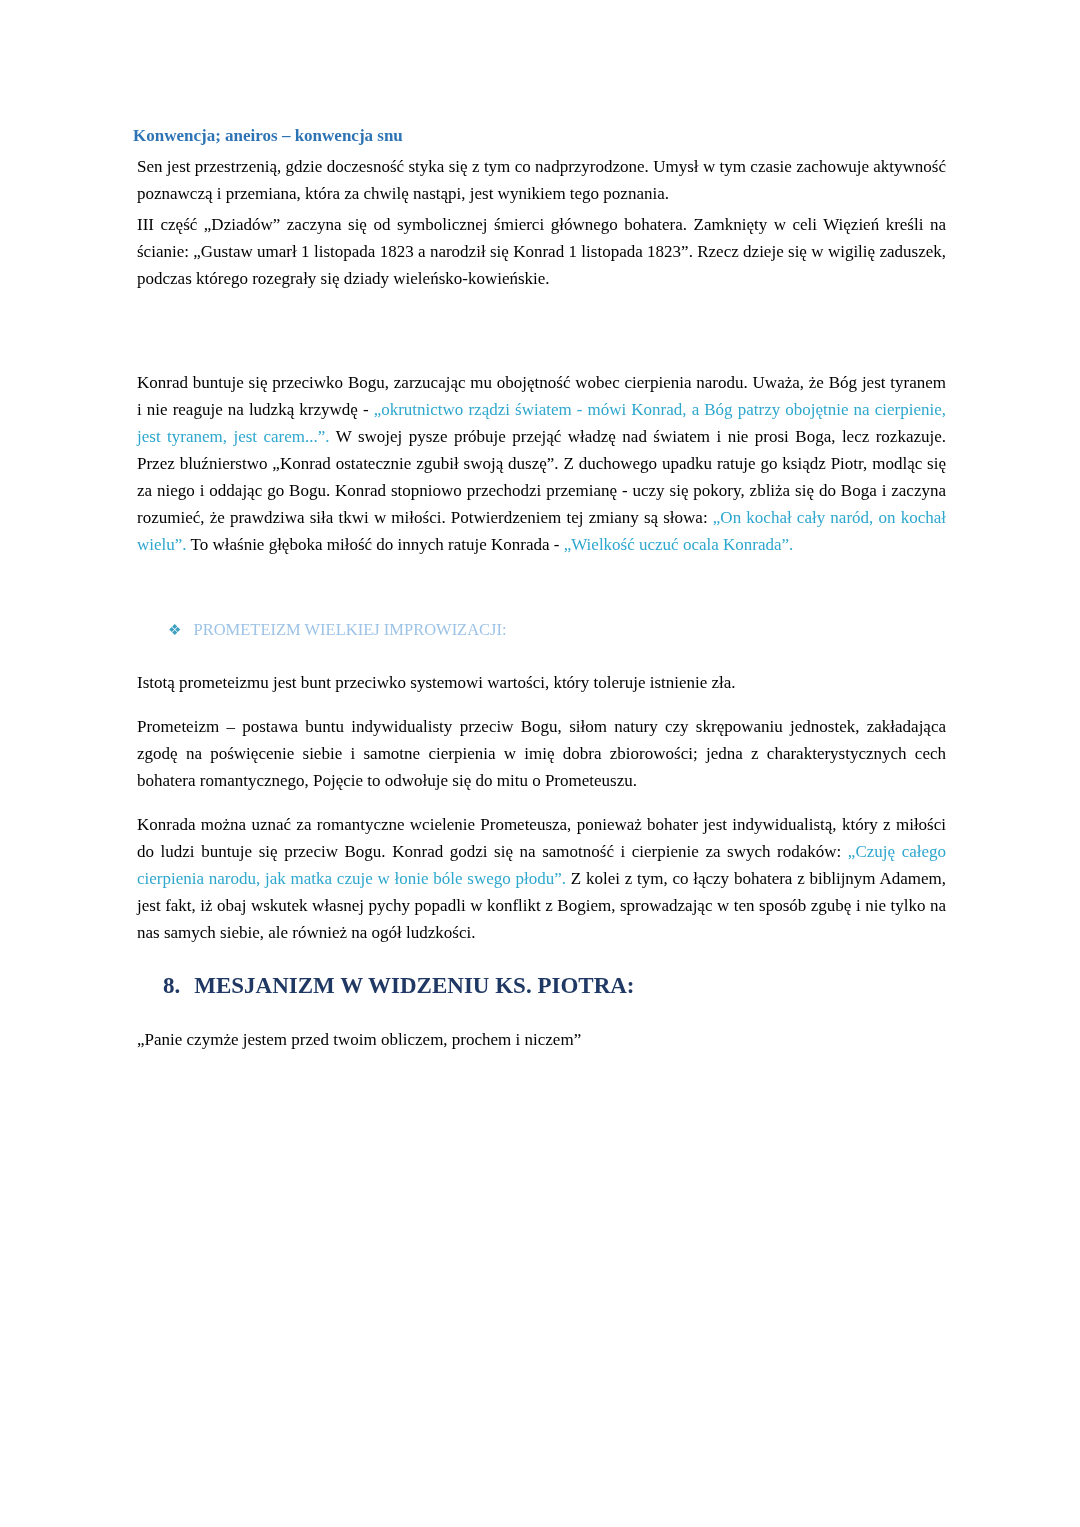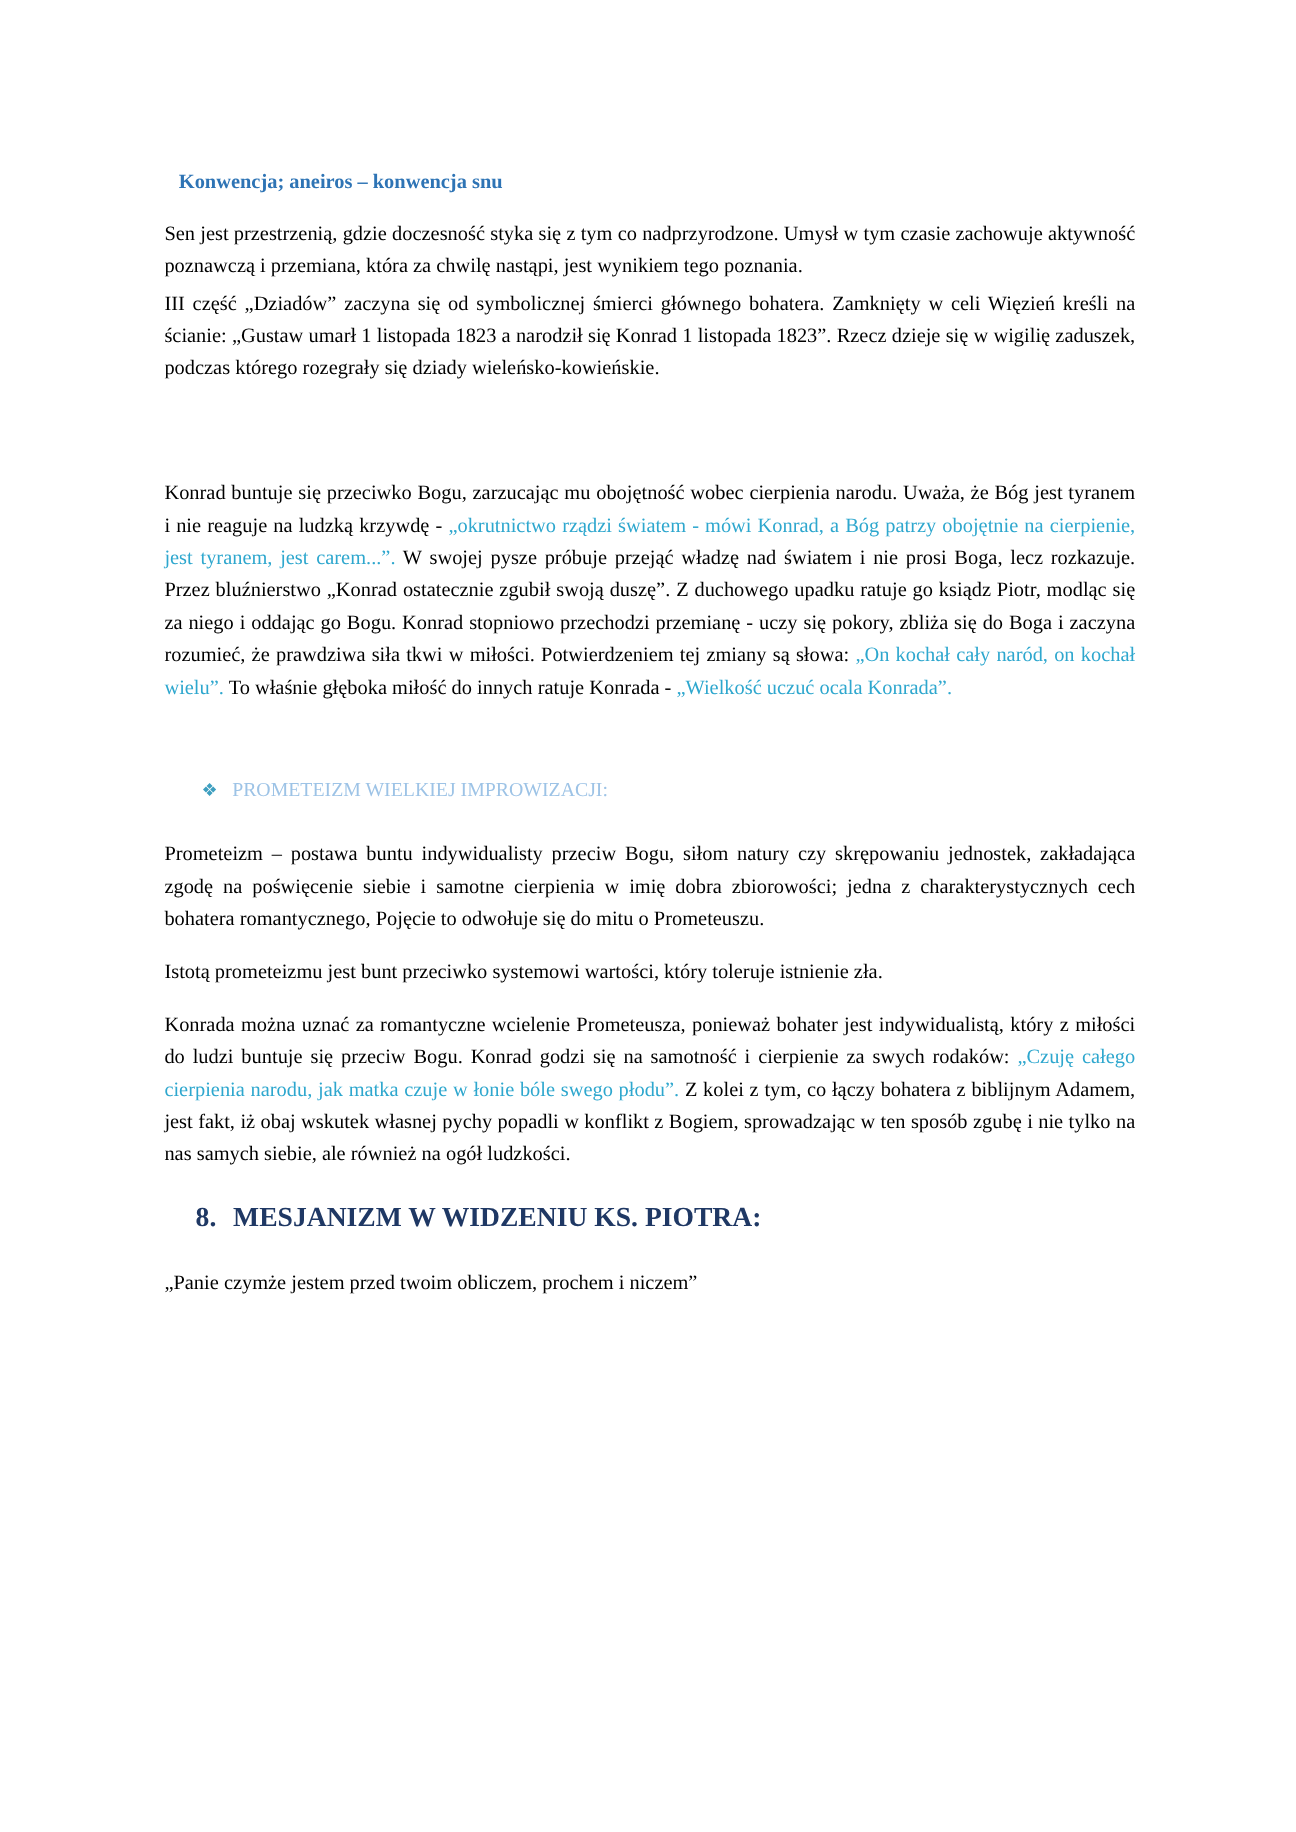--- a/index.html
+++ b/index.html
@@ -16,21 +16,21 @@
     padding: 122px 130px 0 133px;
     font-family: "Liberation Serif", "DejaVu Serif", serif;
     color: #000000;
     overflow: hidden;
   }
   .h-sub {
     font-size: 17px;
     line-height: 27px;
     font-weight: bold;
     color: #2E74B5;
-    margin: 16px;
+    margin: 0;
   }
   p.body {
     font-size: 17px;
     line-height: 27px;
     text-align: justify;
     margin: 4px;
   }
   p.body.mb {
     margin-bottom: 17px;
   }
@@ -78,23 +78,23 @@
   <p class="body mb">
     <span>Konrad buntuje się przeciwko Bogu, zarzucając mu obojętność wobec cierpienia narodu. Uważa, że Bóg jest tyranem i nie reaguje na ludzką krzywdę - </span><span class="cyan">„okrutnictwo rządzi światem - mówi Konrad, a Bóg patrzy obojętnie na cierpienie, jest tyranem, jest carem...”.</span><span> W swojej pysze próbuje przejąć władzę nad światem i nie prosi Boga, lecz rozkazuje. Przez bluźnierstwo „Konrad ostatecznie zgubił swoją duszę”. Z duchowego upadku ratuje go ksiądz Piotr, modląc się za niego i oddając go Bogu. Konrad stopniowo przechodzi przemianę - uczy się pokory, zbliża się do Boga i zaczyna rozumieć, że prawdziwa siła tkwi w miłości. Potwierdzeniem tej zmiany są słowa: </span><span class="cyan">„On kochał cały naród, on kochał wielu”.</span><span> To właśnie głęboka miłość do innych ratuje Konrada - </span><span class="cyan">„Wielkość uczuć ocala Konrada”.</span>
   </p>
 
   <div class="gap-md"></div>
 
   <div class="bullet-line">
     <span class="diamond">❖</span><span>PROMETEIZM WIELKIEJ IMPROWIZACJI:</span>
   </div>
 
+  <p class="body mb">Istotą prometeizmu jest bunt przeciwko systemowi wartości, który toleruje istnienie zła.</p>
+
   <p class="body mb">Prometeizm – postawa buntu indywidualisty przeciw Bogu, siłom natury czy skrępowaniu jednostek, zakładająca zgodę na poświęcenie siebie i samotne cierpienia w imię dobra zbiorowości; jedna z charakterystycznych cech bohatera romantycznego, Pojęcie to odwołuje się do mitu o Prometeuszu.</p>
-
-  <p class="body mb">Istotą prometeizmu jest bunt przeciwko systemowi wartości, który toleruje istnienie zła.</p>
 
   <p class="body mb">
     <span>Konrada można uznać za romantyczne wcielenie Prometeusza, ponieważ bohater jest indywidualistą, który z miłości do ludzi buntuje się przeciw Bogu. Konrad godzi się na samotność i cierpienie za swych rodaków: </span><span class="cyan">„Czuję całego cierpienia narodu, jak matka czuje w łonie bóle swego płodu”.</span><span> Z kolei z tym, co łączy bohatera z biblijnym Adamem, jest fakt, iż obaj wskutek własnej pychy popadli w konflikt z Bogiem, sprowadzając w ten sposób zgubę i nie tylko na nas samych siebie, ale również na ogół ludzkości.</span>
   </p>
 
   <h2 class="h-num">
     <span class="num">8.</span><span>MESJANIZM W WIDZENIU KS. PIOTRA:</span>
   </h2>
 
   <p class="body">„Panie czymże jestem przed twoim obliczem, prochem i niczem”</p>

